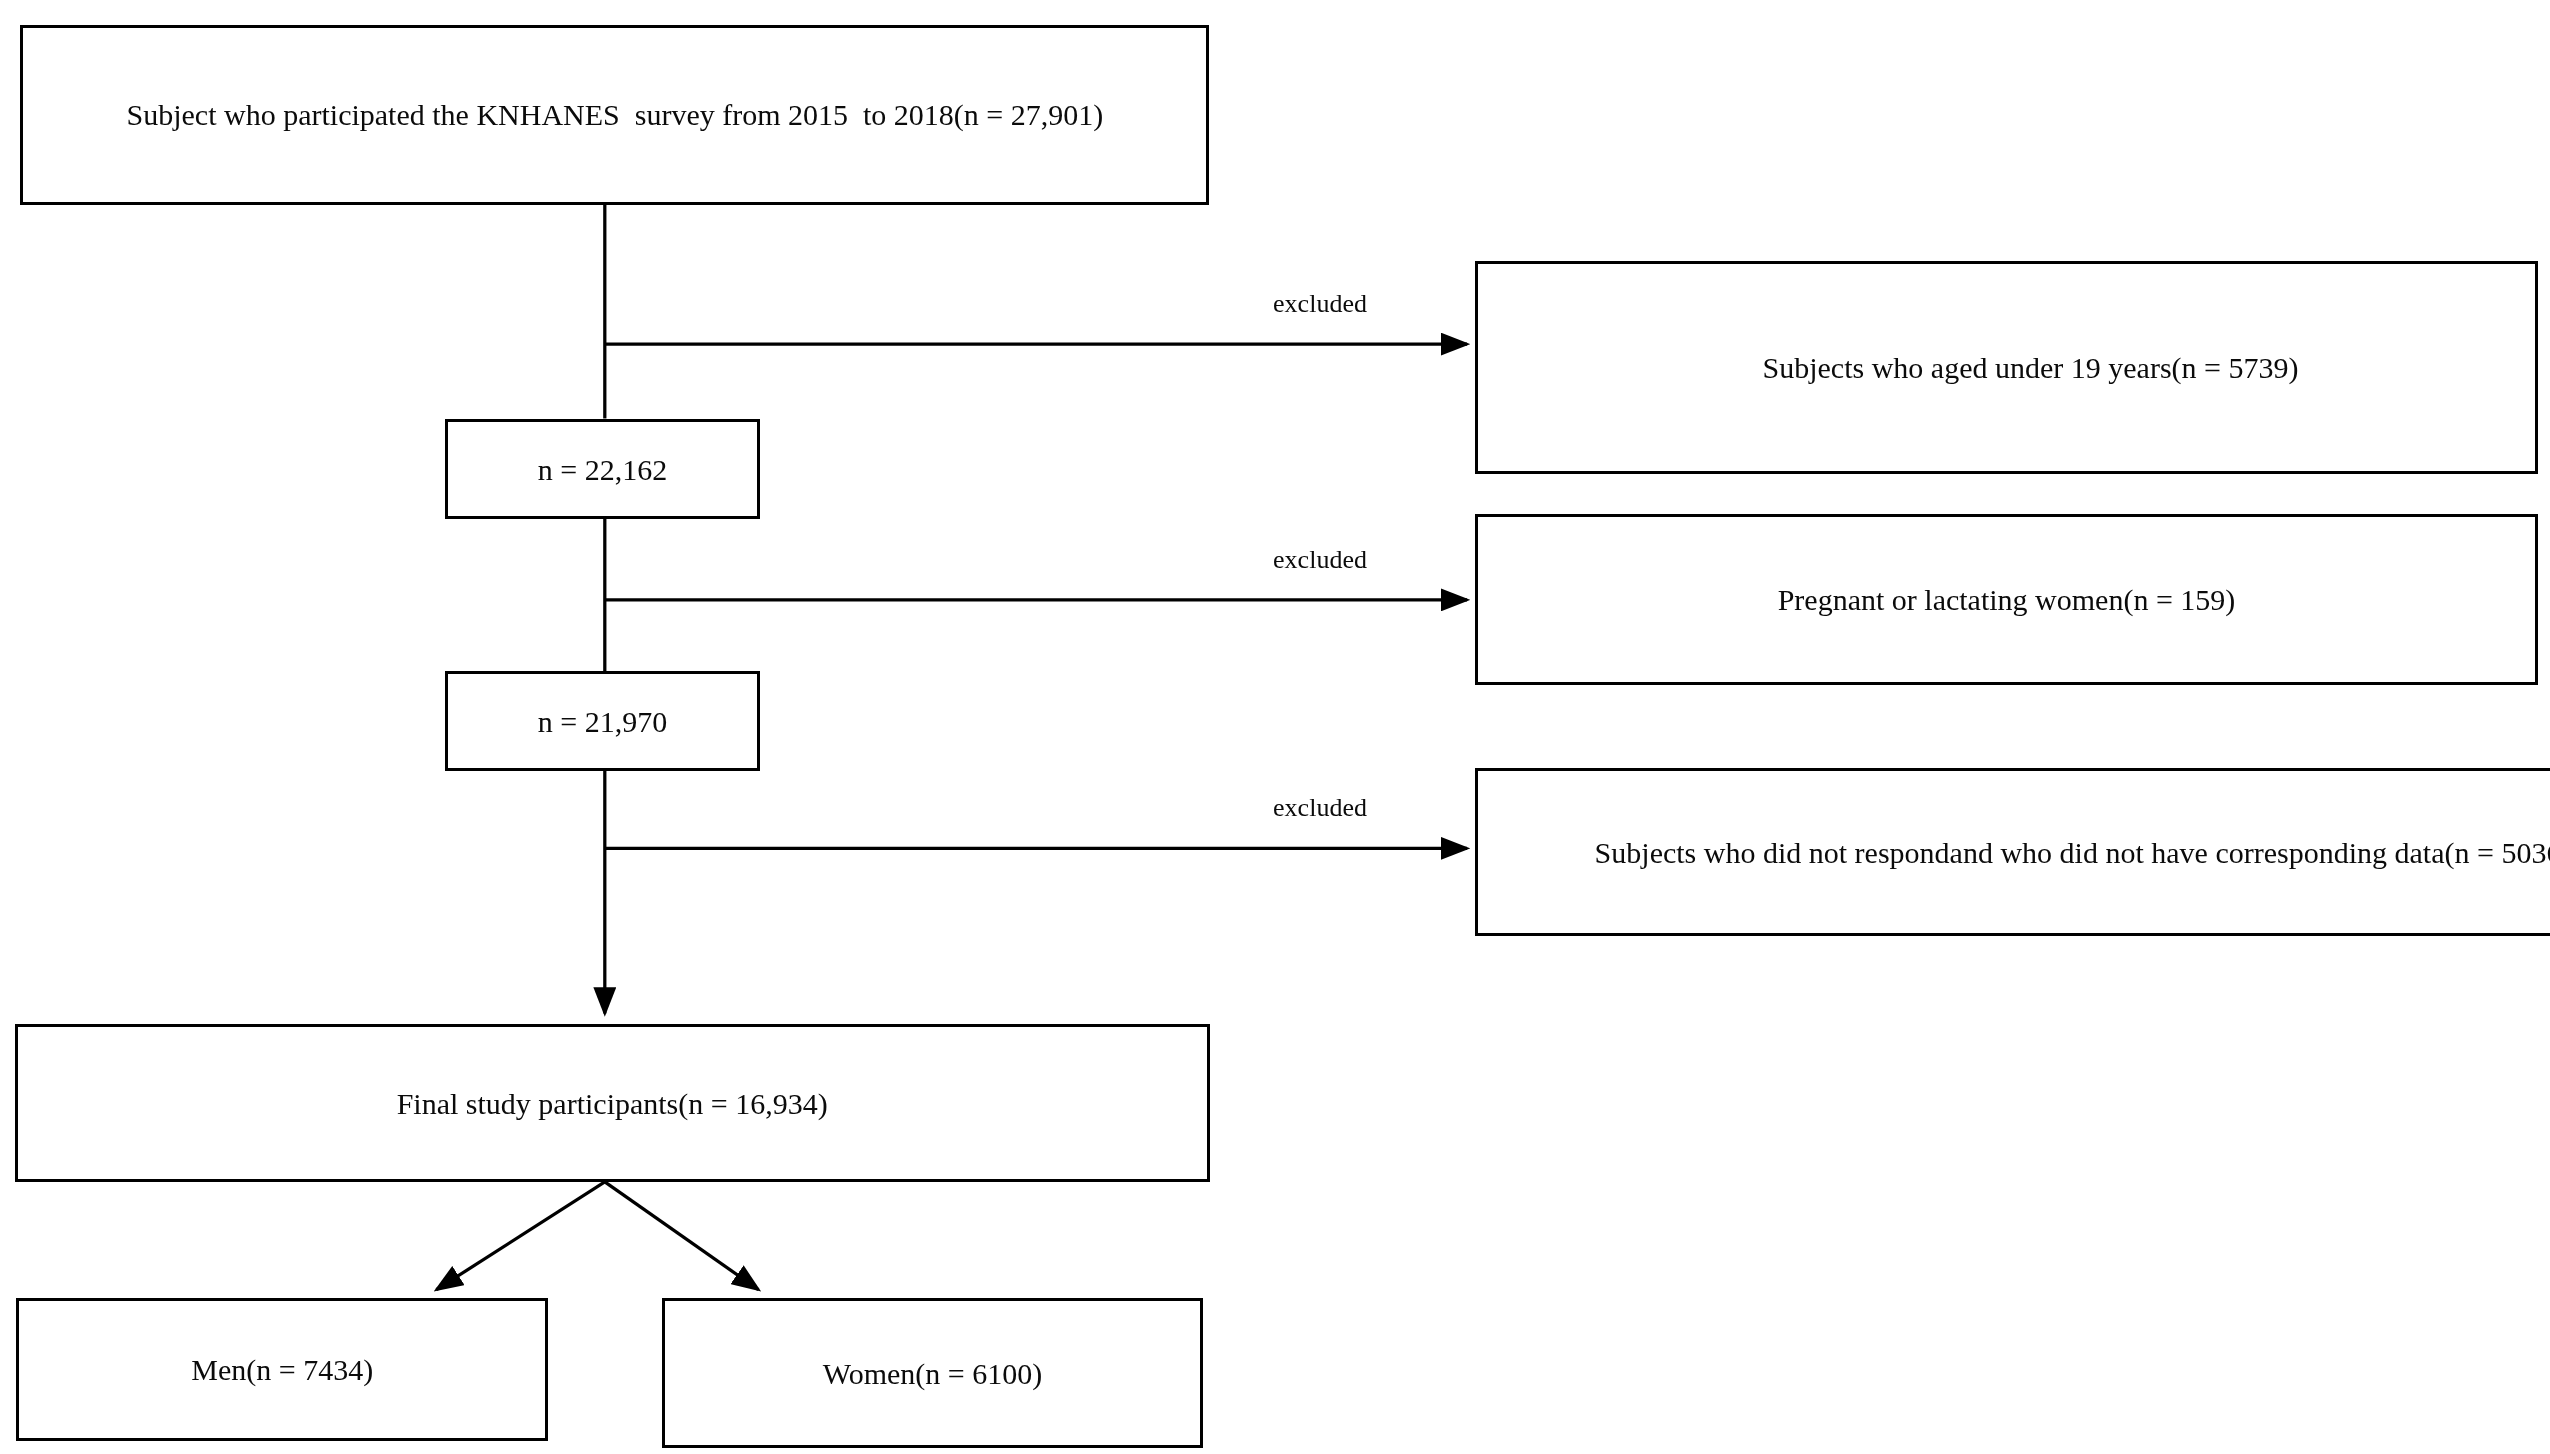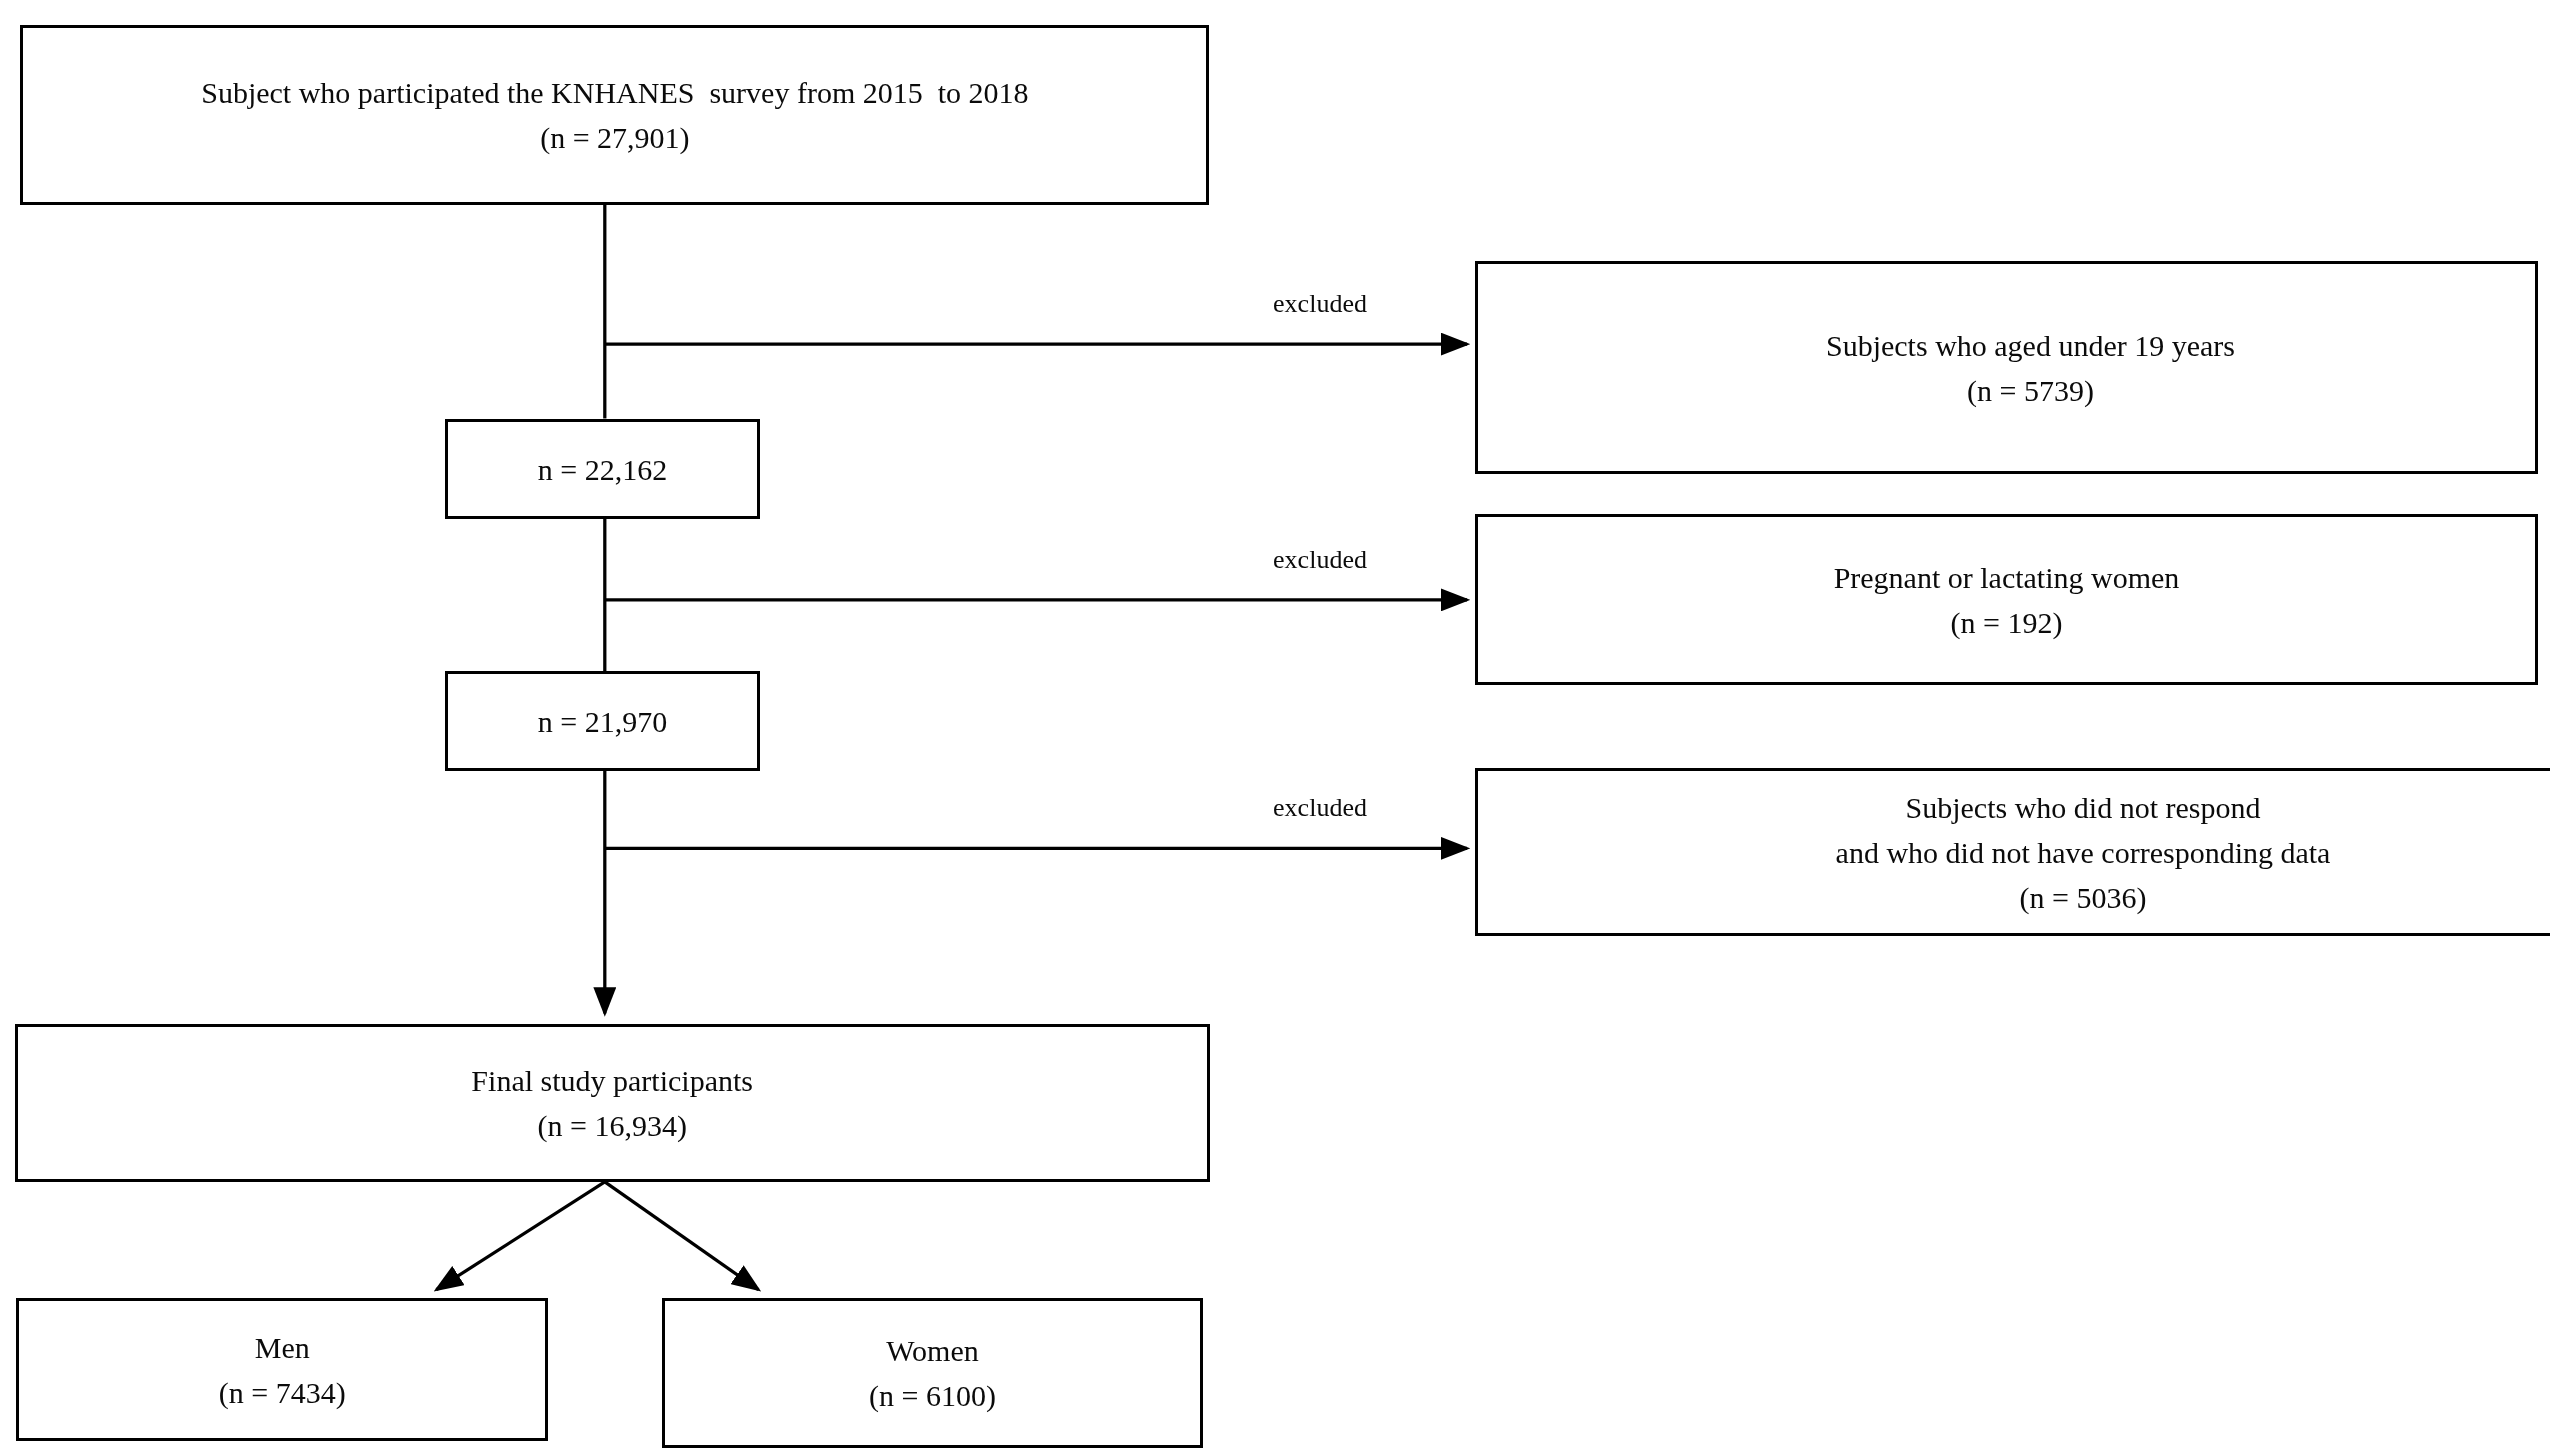--- a/index.html
+++ b/index.html
@@ -22,21 +22,20 @@
     top: 0;
     width: 2550px;
     height: 1454px;
   }
   .flow-box {
     position: absolute;
     box-sizing: border-box;
     border: 3.3px solid #000000;
     background: #ffffff;
     display: flex;
-    flex-direction: column;
     align-items: center;
     justify-content: center;
     text-align: center;
     font-size: 30px;
     line-height: 1.5;
     z-index: 2;
   }
   .flow-box .box-line {
     white-space: pre-wrap;
   }
@@ -104,21 +103,21 @@
   <div class="excluded-label" id="excluded-2">excluded</div>
   <div class="excluded-label" id="excluded-3">excluded</div>
 
   <div class="flow-box" id="box-excl-age">
     <span class="box-line">Subjects who aged under 19 years</span>
     <span class="box-line">(n = 5739)</span>
   </div>
 
   <div class="flow-box" id="box-excl-pregnant">
     <span class="box-line">Pregnant or lactating women</span>
-    <span class="box-line">(n = 192)</span>
+    <span class="box-line">(n = 159)</span>
   </div>
 
   <div class="flow-box" id="box-excl-nonresp">
     <span class="box-line">Subjects who did not respond</span>
     <span class="box-line">and who did not have corresponding data</span>
     <span class="box-line">(n = 5036)</span>
   </div>
 
   <div class="flow-box" id="box-final">
     <span class="box-line">Final study participants</span>

